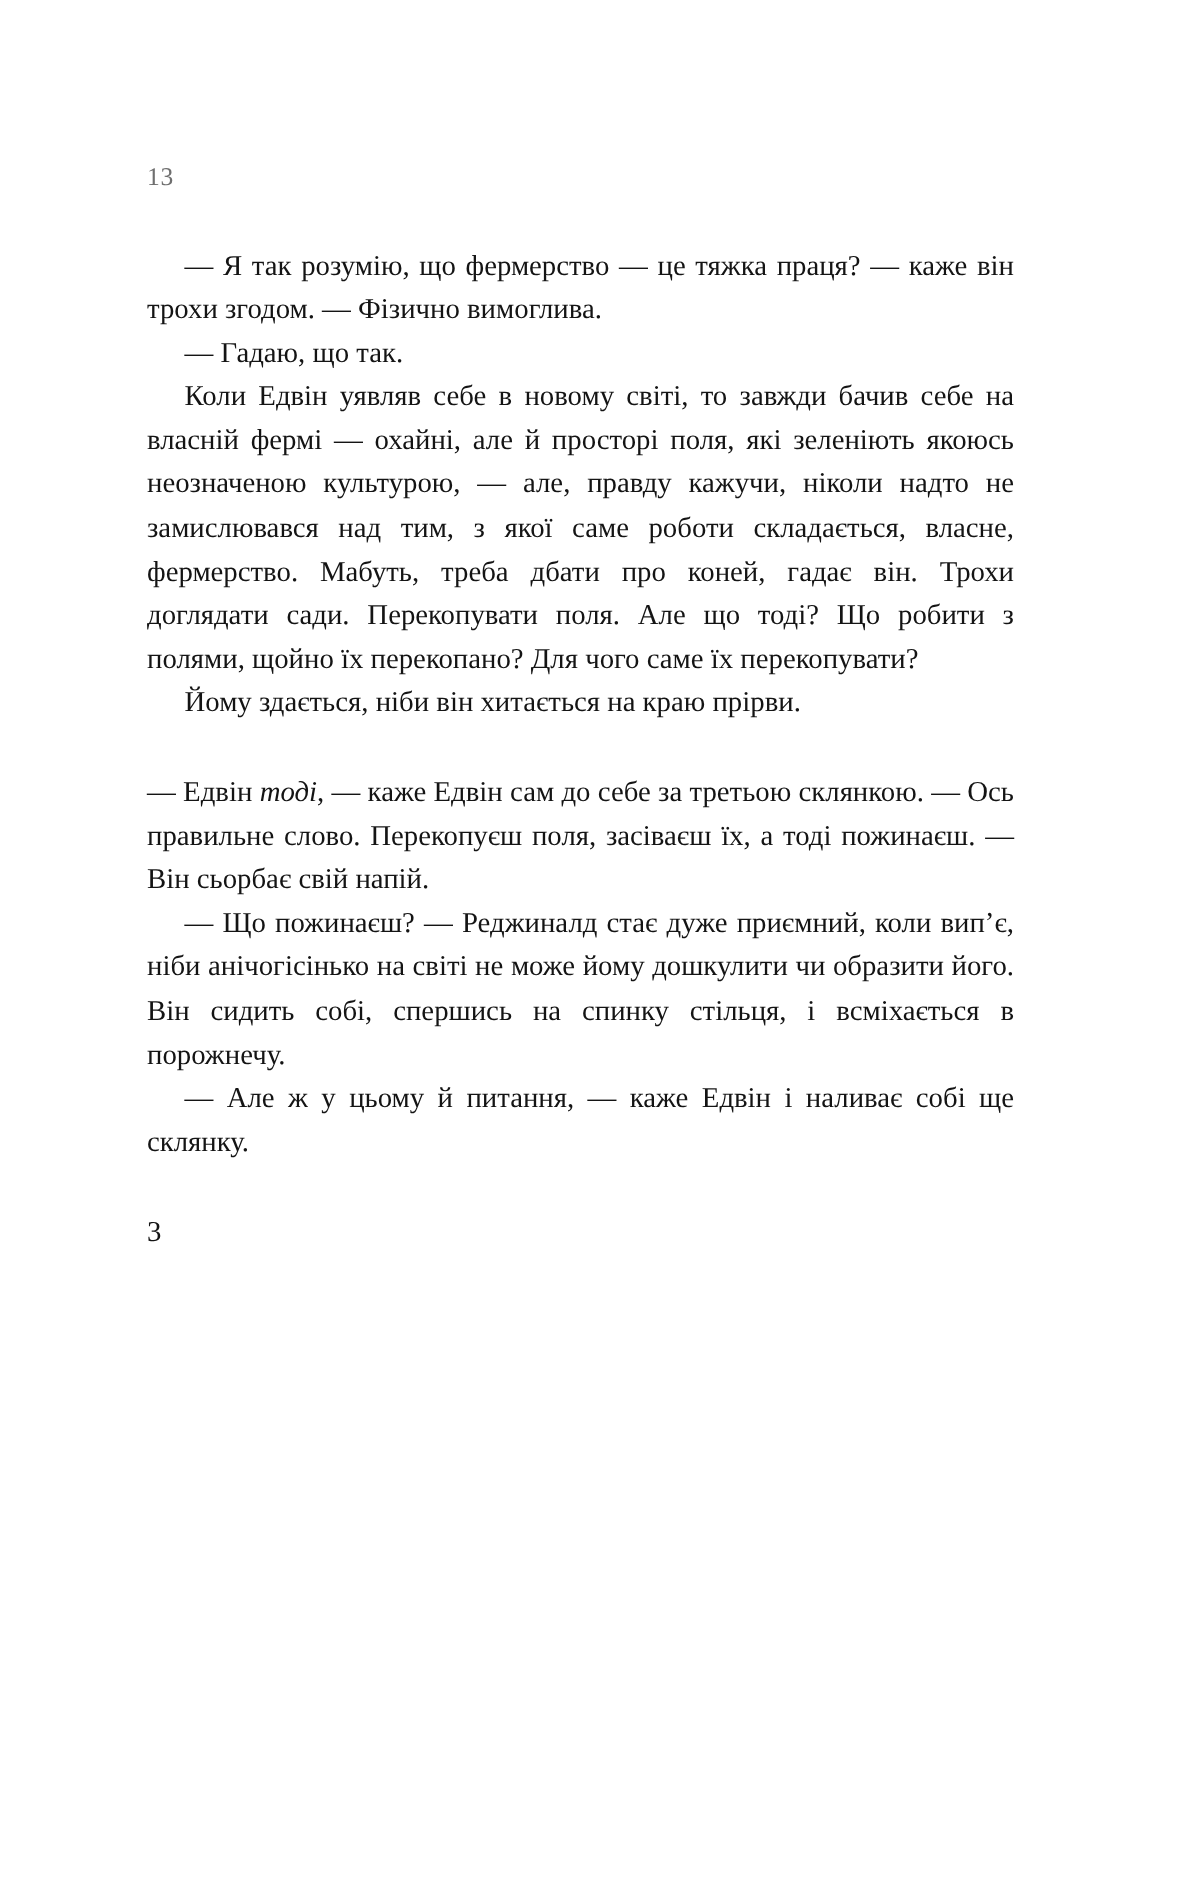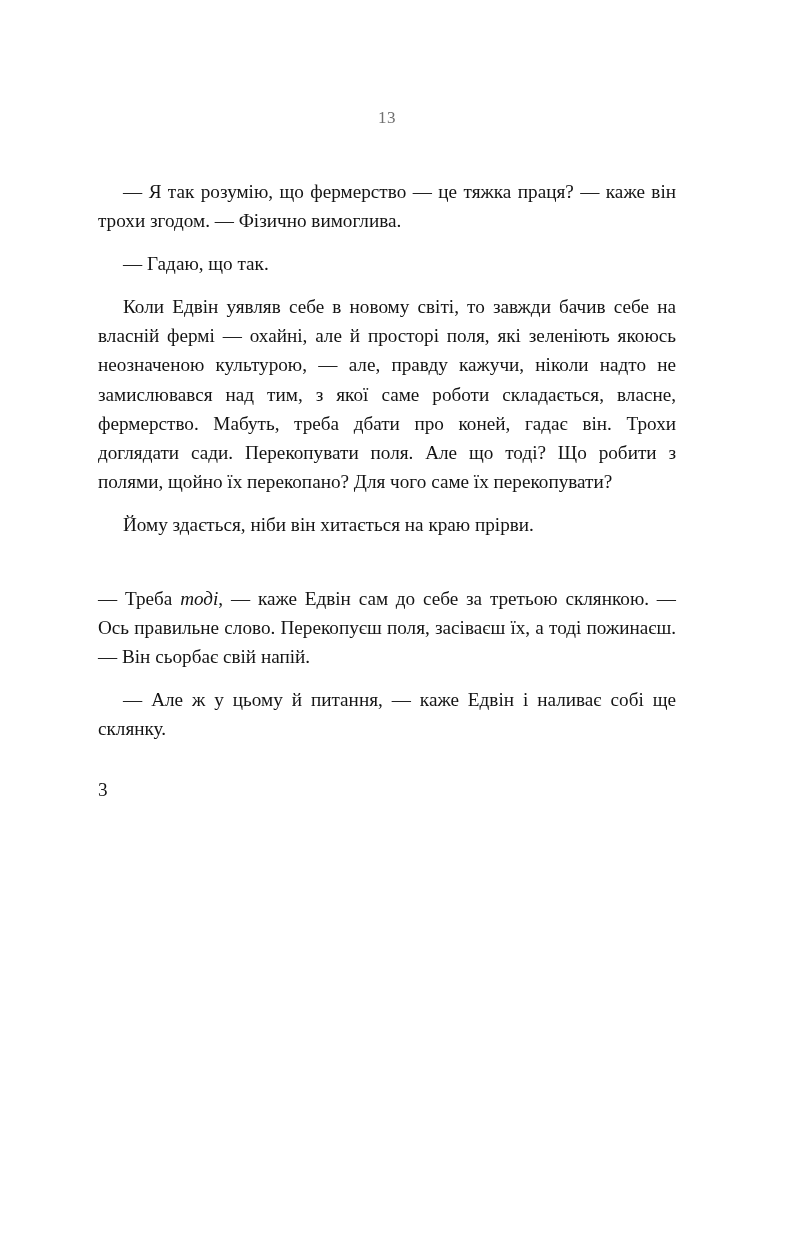--- a/index.html
+++ b/index.html
@@ -23,21 +23,21 @@
     height: 1254px;
     background: #ffffff;
   }
 
   
   #folio {
     position: absolute;
     left: 98px;
     top: 108px;
     width: 578px;
-    text-align: center;
+    text-align: left;
     font-size: 17px;
     line-height: 20px;
     color: #6f6f6f;
     letter-spacing: 0.5px;
     font-family: "Liberation Serif", "DejaVu Serif", serif;
   }
 
   
   #textblock {
     position: absolute;
@@ -57,21 +57,21 @@
     hyphens: manual;
     -webkit-hyphens: manual;
     word-spacing: 0px;
   }
 
   p.noindent {
     text-indent: 0;
   }
 
   
-  p.para { text-align-last: left; margin-top: 14px; }
+  p.para { text-align-last: left; }
 
   .italic { font-style: italic; }
 
   
   .scene-gap {
     height: 31px;
   }
 
   
   .section-number {
@@ -100,23 +100,24 @@
     <p class="para">— Гадаю, що так.</p>
 
     <p class="para">Коли Едвін уявляв себе в новому світі, то завжди бачив себе на власній фермі — охайні, але й просторі поля, які зеленіють якоюсь неозначеною культурою, — але, правду кажучи, ніколи надто не замислювався над тим, з якої саме роботи складається, власне, фермерство. Мабуть, треба дбати про коней, гадає він. Трохи доглядати сади. Перекопувати поля. Але що тоді? Що робити з полями, щойно їх перекопано? Для чого саме їх перекопувати?</p>
 
     <p class="para">Йому здається, ніби він хитається на краю прірви.</p>
 
 
     <div class="scene-gap"></div>
 
     <p class="para noindent">
-      <span>— Треба </span><span class="italic">тоді</span><span>, — каже Едвін сам до себе за третьою склянкою. — Ось правильне слово. Перекопуєш поля, засіваєш їх, а тоді пожинаєш. — Він сьорбає свій напій.</span>
+      <span>— Едвін </span><span class="italic">тоді</span><span>, — каже Едвін сам до себе за третьою склянкою. — Ось правильне слово. Перекопуєш поля, засіваєш їх, а тоді пожинаєш. — Він сьорбає свій напій.</span>
     </p>
 
+    <p class="para">— Що пожинаєш? — Реджиналд стає дуже приємний, коли вип’є, ніби анічогісінько на світі не може йому дошкулити чи образити його. Він сидить собі, спершись на спинку стільця, і всміхається в порожнечу.</p>
 
     <p class="para">— Але ж у цьому й питання, — каже Едвін і наливає собі ще склянку.</p>
 
     <div class="gap-before-section"></div>
 
     <p class="section-number">3</p>
 
     <div class="gap-after-section"></div>
 
 

